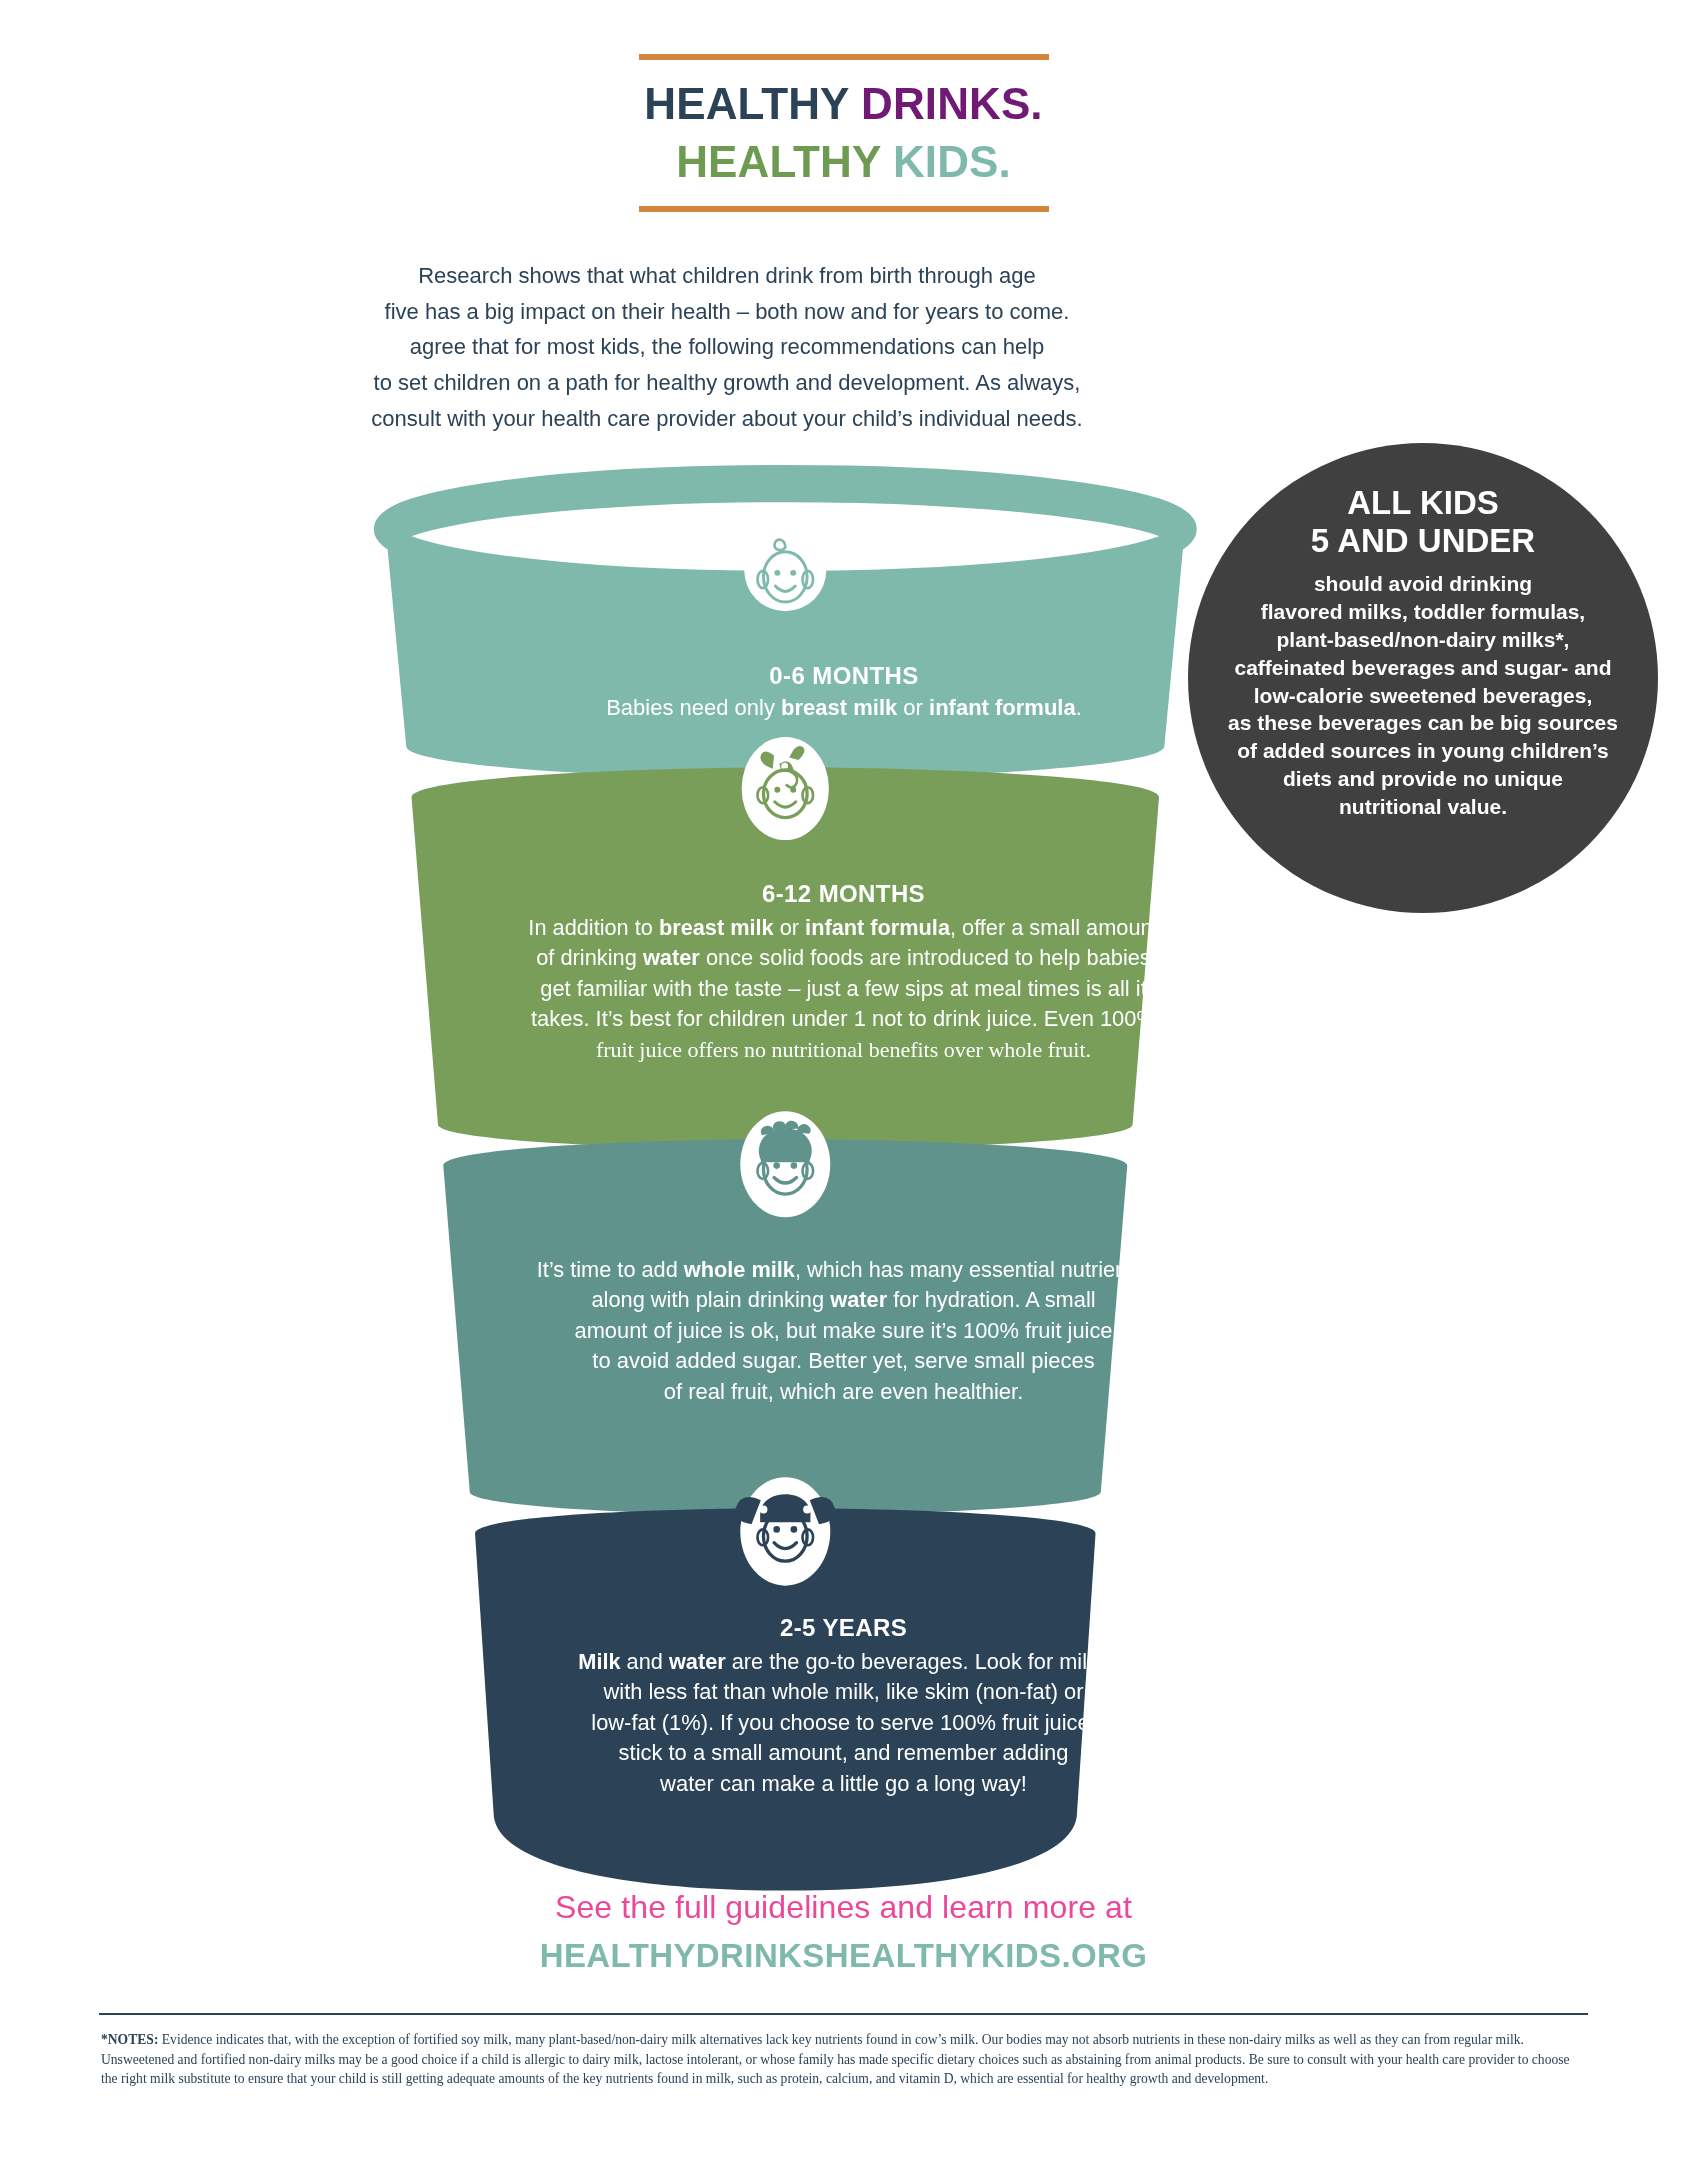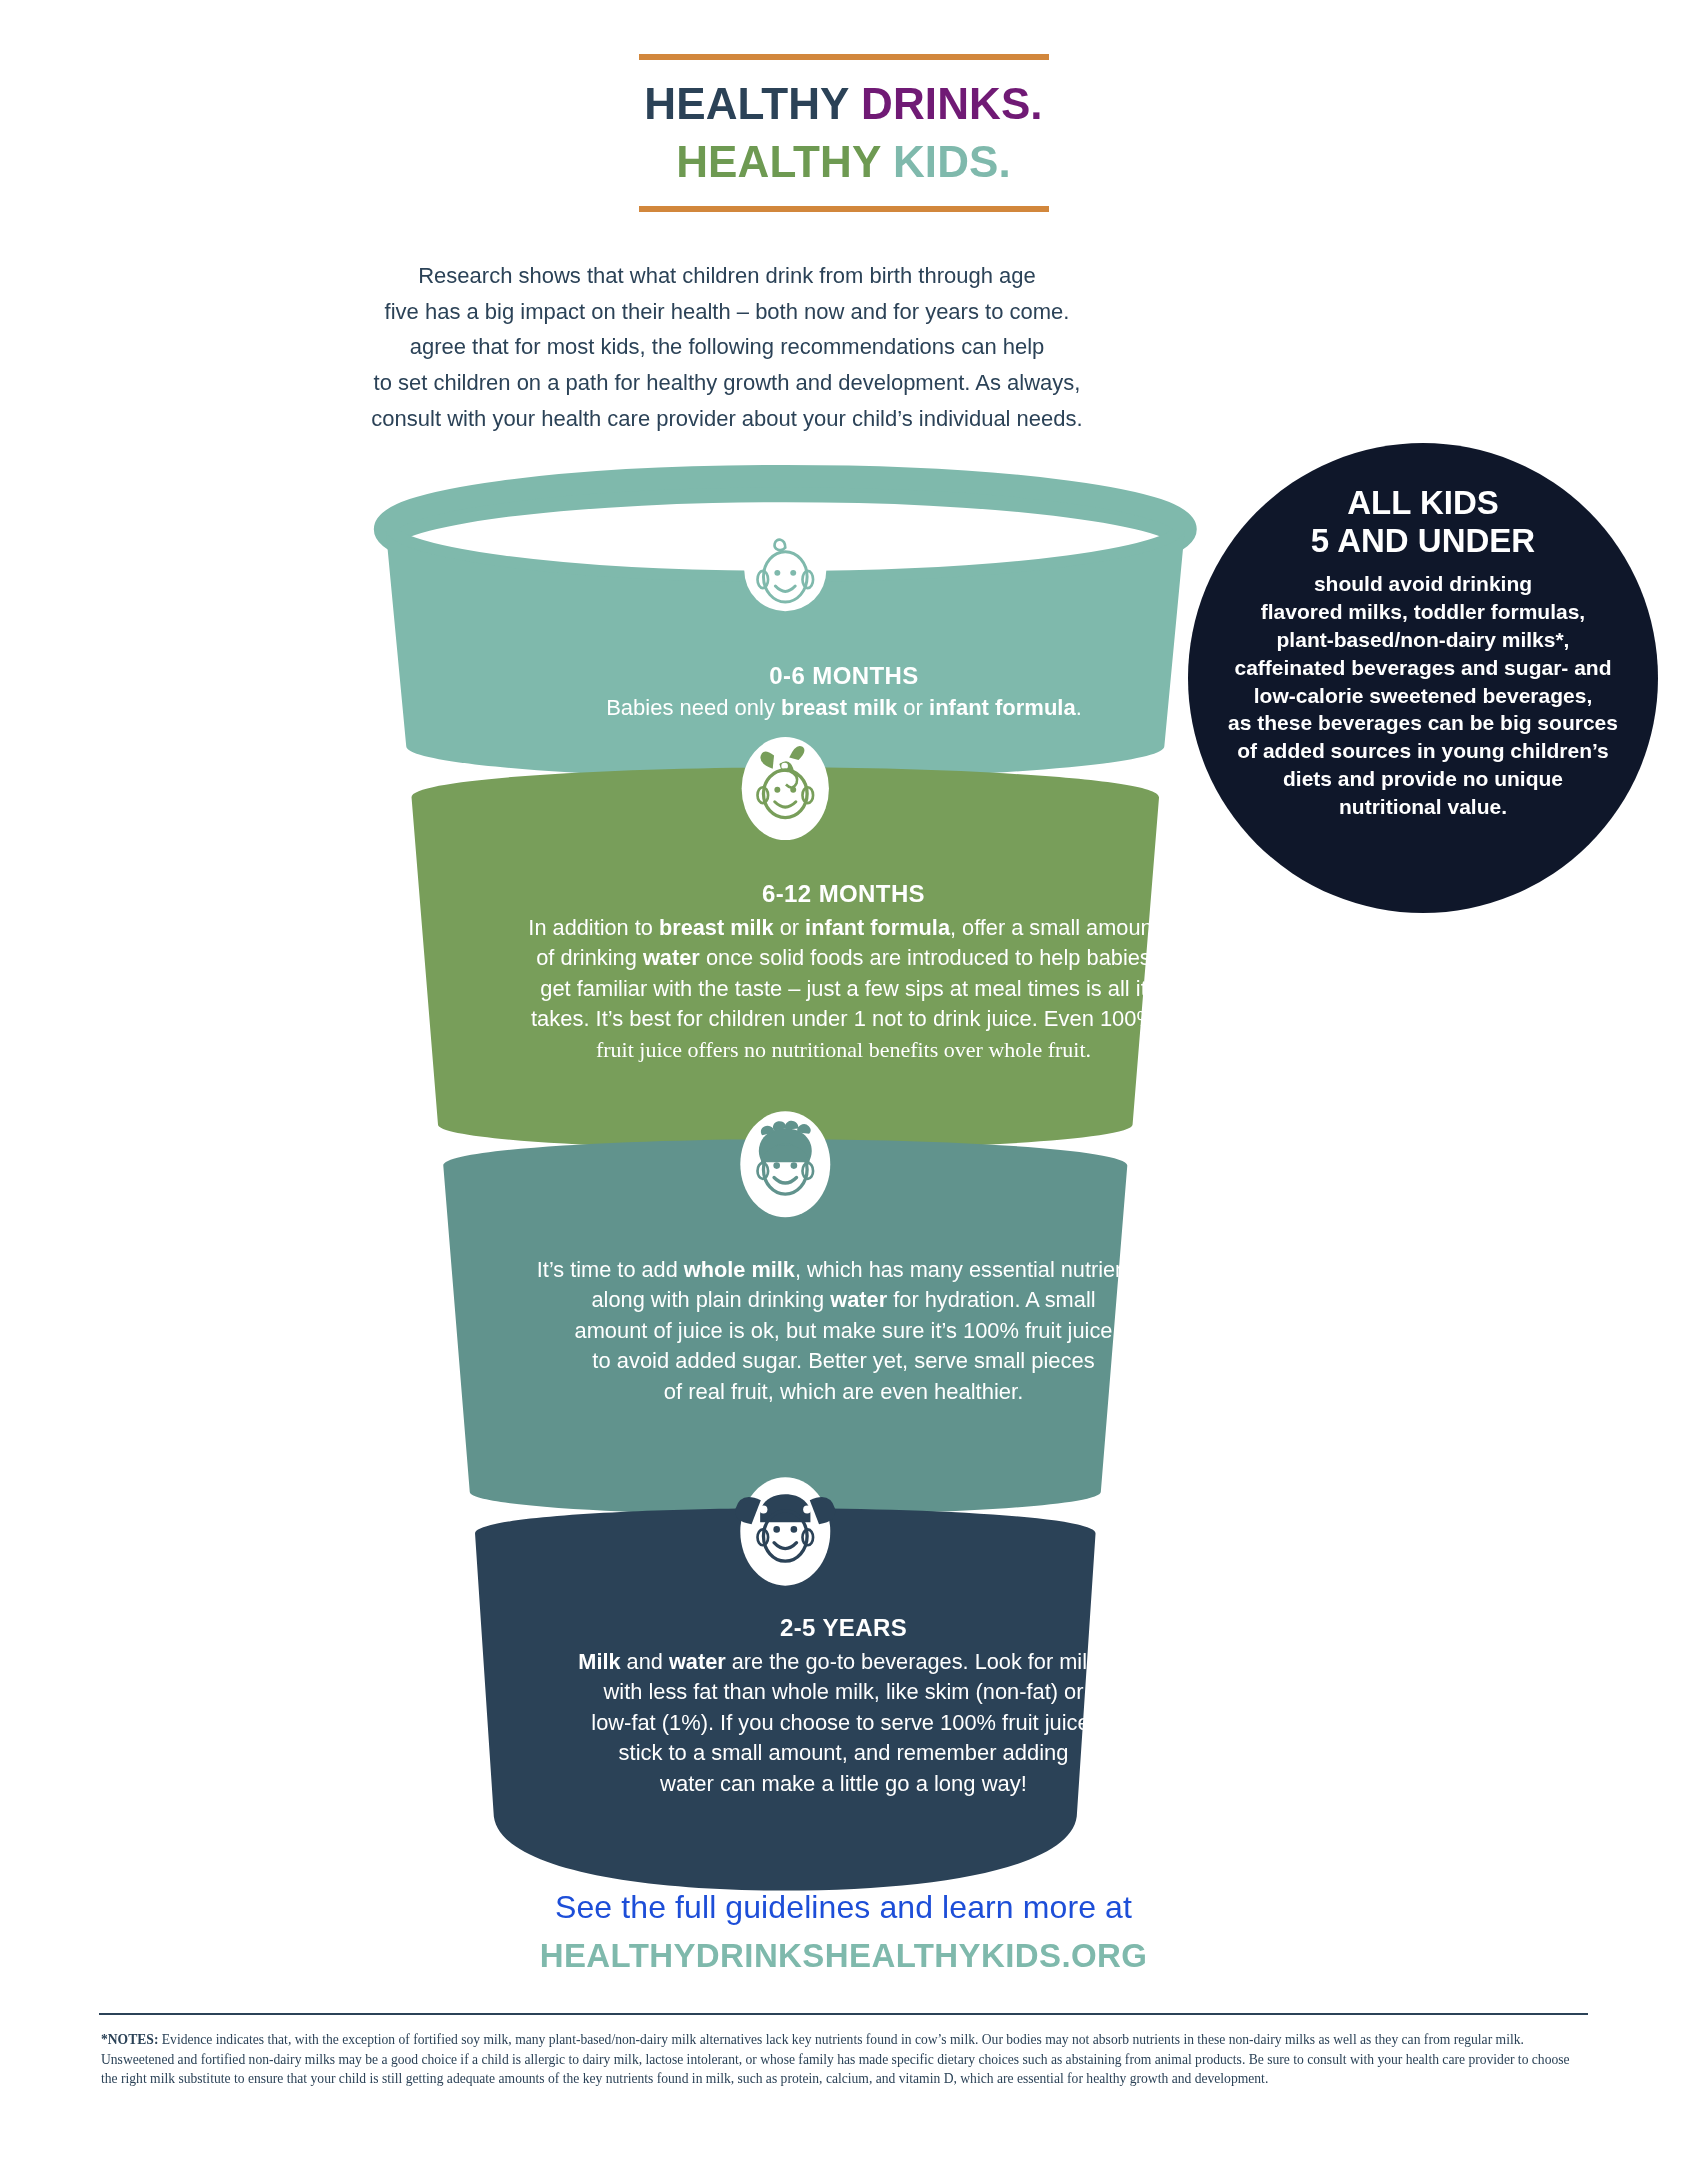--- a/index.html
+++ b/index.html
@@ -79,21 +79,21 @@
 
   #seg3-text { left:483px; top:1614px; width:721px; }
   #seg3-text .seg-body .ln { margin:8.6px 0; }
 
   
   #callout {
     position:absolute;
     left:1188px; top:443px;
     width:470px; height:470px;
     border-radius:50%;
-    background:#0f172a;
+    background:#404040;
     color:#ffffff;
     text-align:center;
     box-sizing:border-box;
     padding:41px 22.5px 0 22.5px;
   }
   #callout .ca-head {
     font-weight:bold;
     font-size:33px;
     line-height:1.16;
     margin-bottom:9.3px;
@@ -102,21 +102,21 @@
     font-weight:bold;
     font-size:21px;
     line-height:1.33;
   }
   #callout .ca-body .ln { display:block; white-space:nowrap; }
 
   
   #footer { position:absolute; left:0; top:1889px; width:1687px; text-align:center; }
   #footer-line1 {
     font-size:32px;
-    color:#1d4ed8;
+    color:#ec4899;
     letter-spacing:0.1px;
   }
   #footer-url {
     font-size:33px;
     font-weight:bold;
     color:#7FB9AC;
     letter-spacing:0.4px;
     margin-top:10.6px;
   }
 

